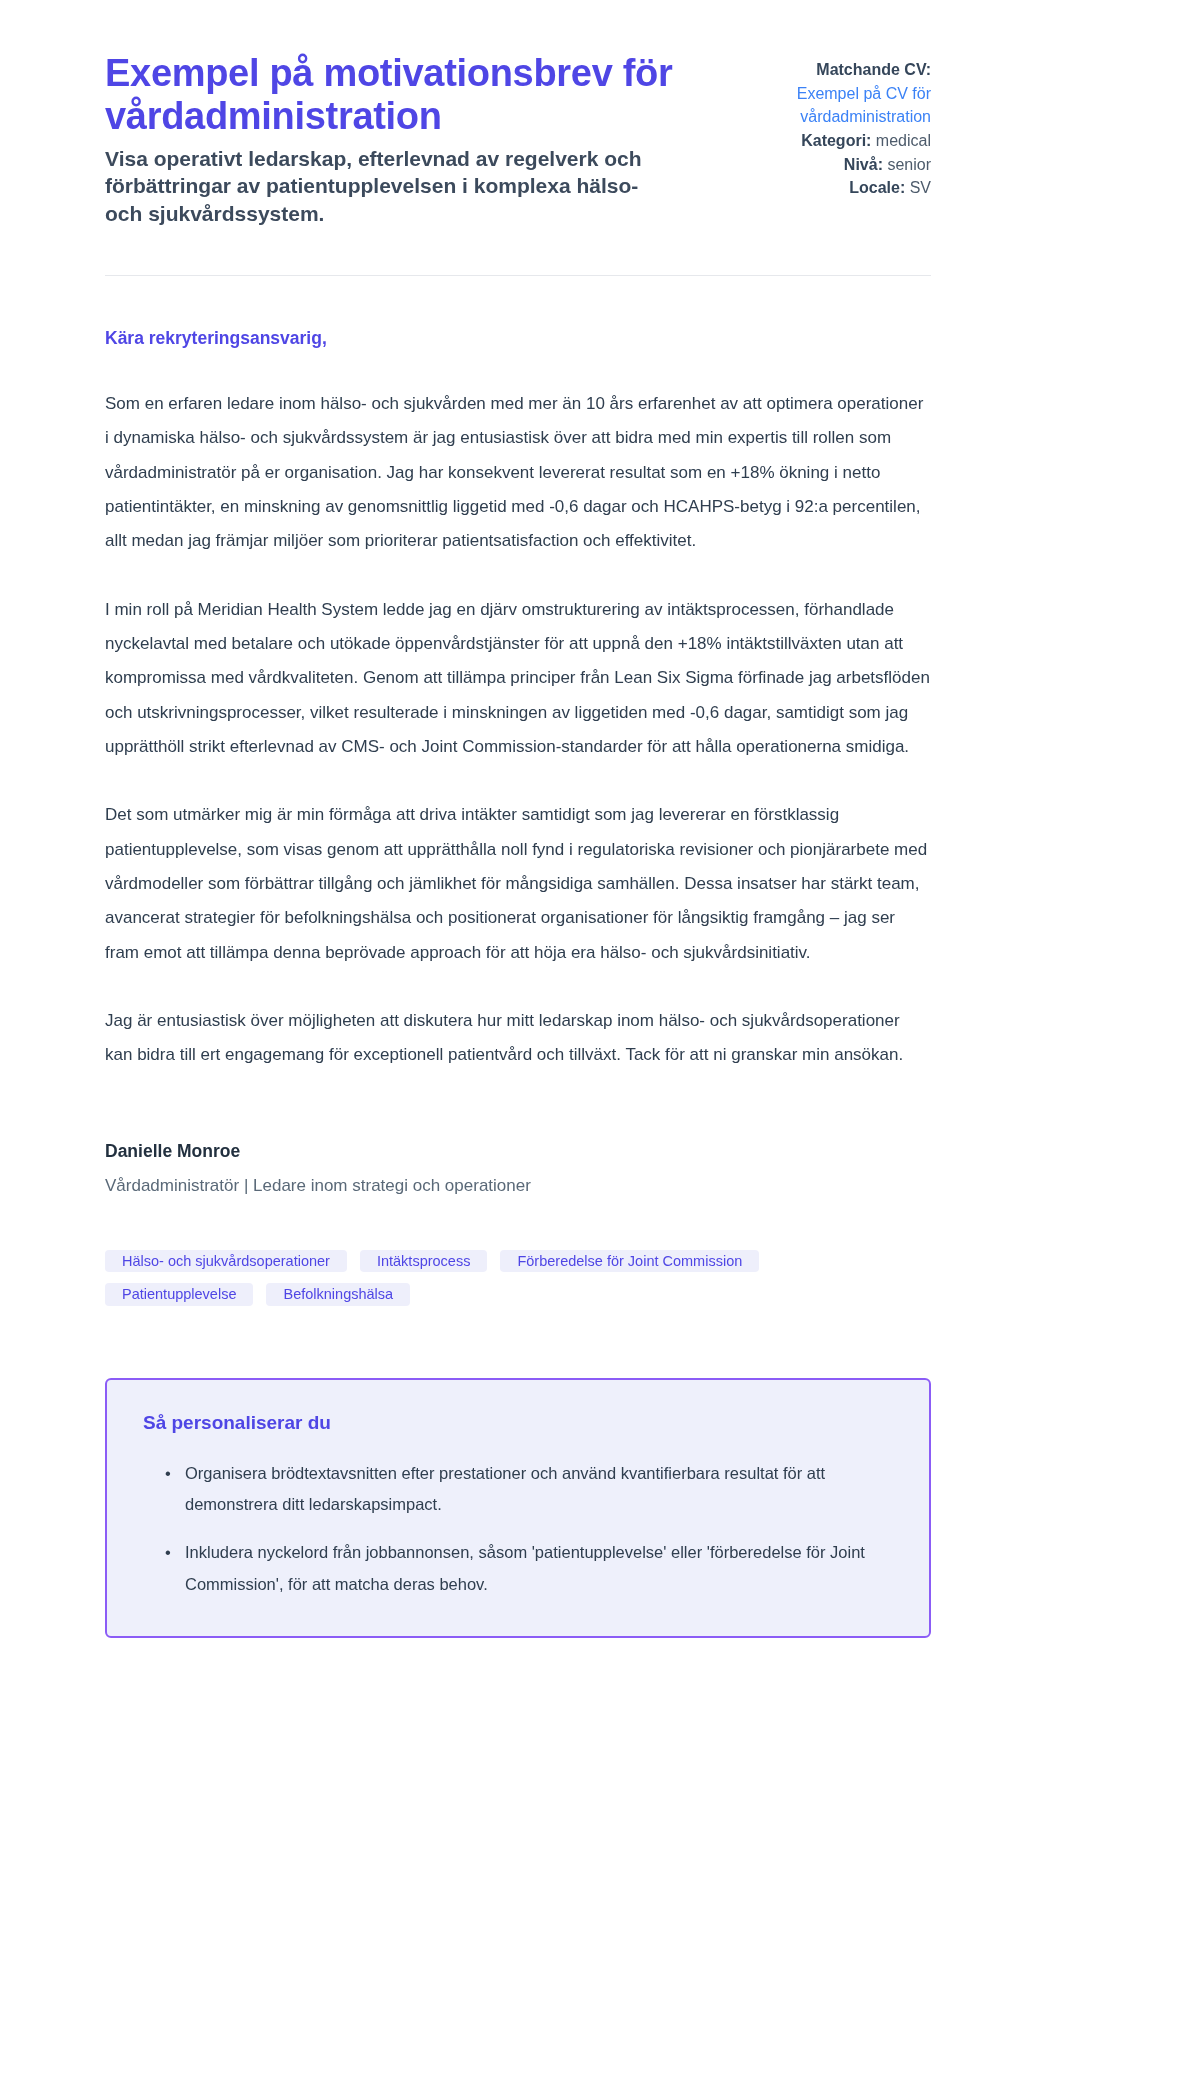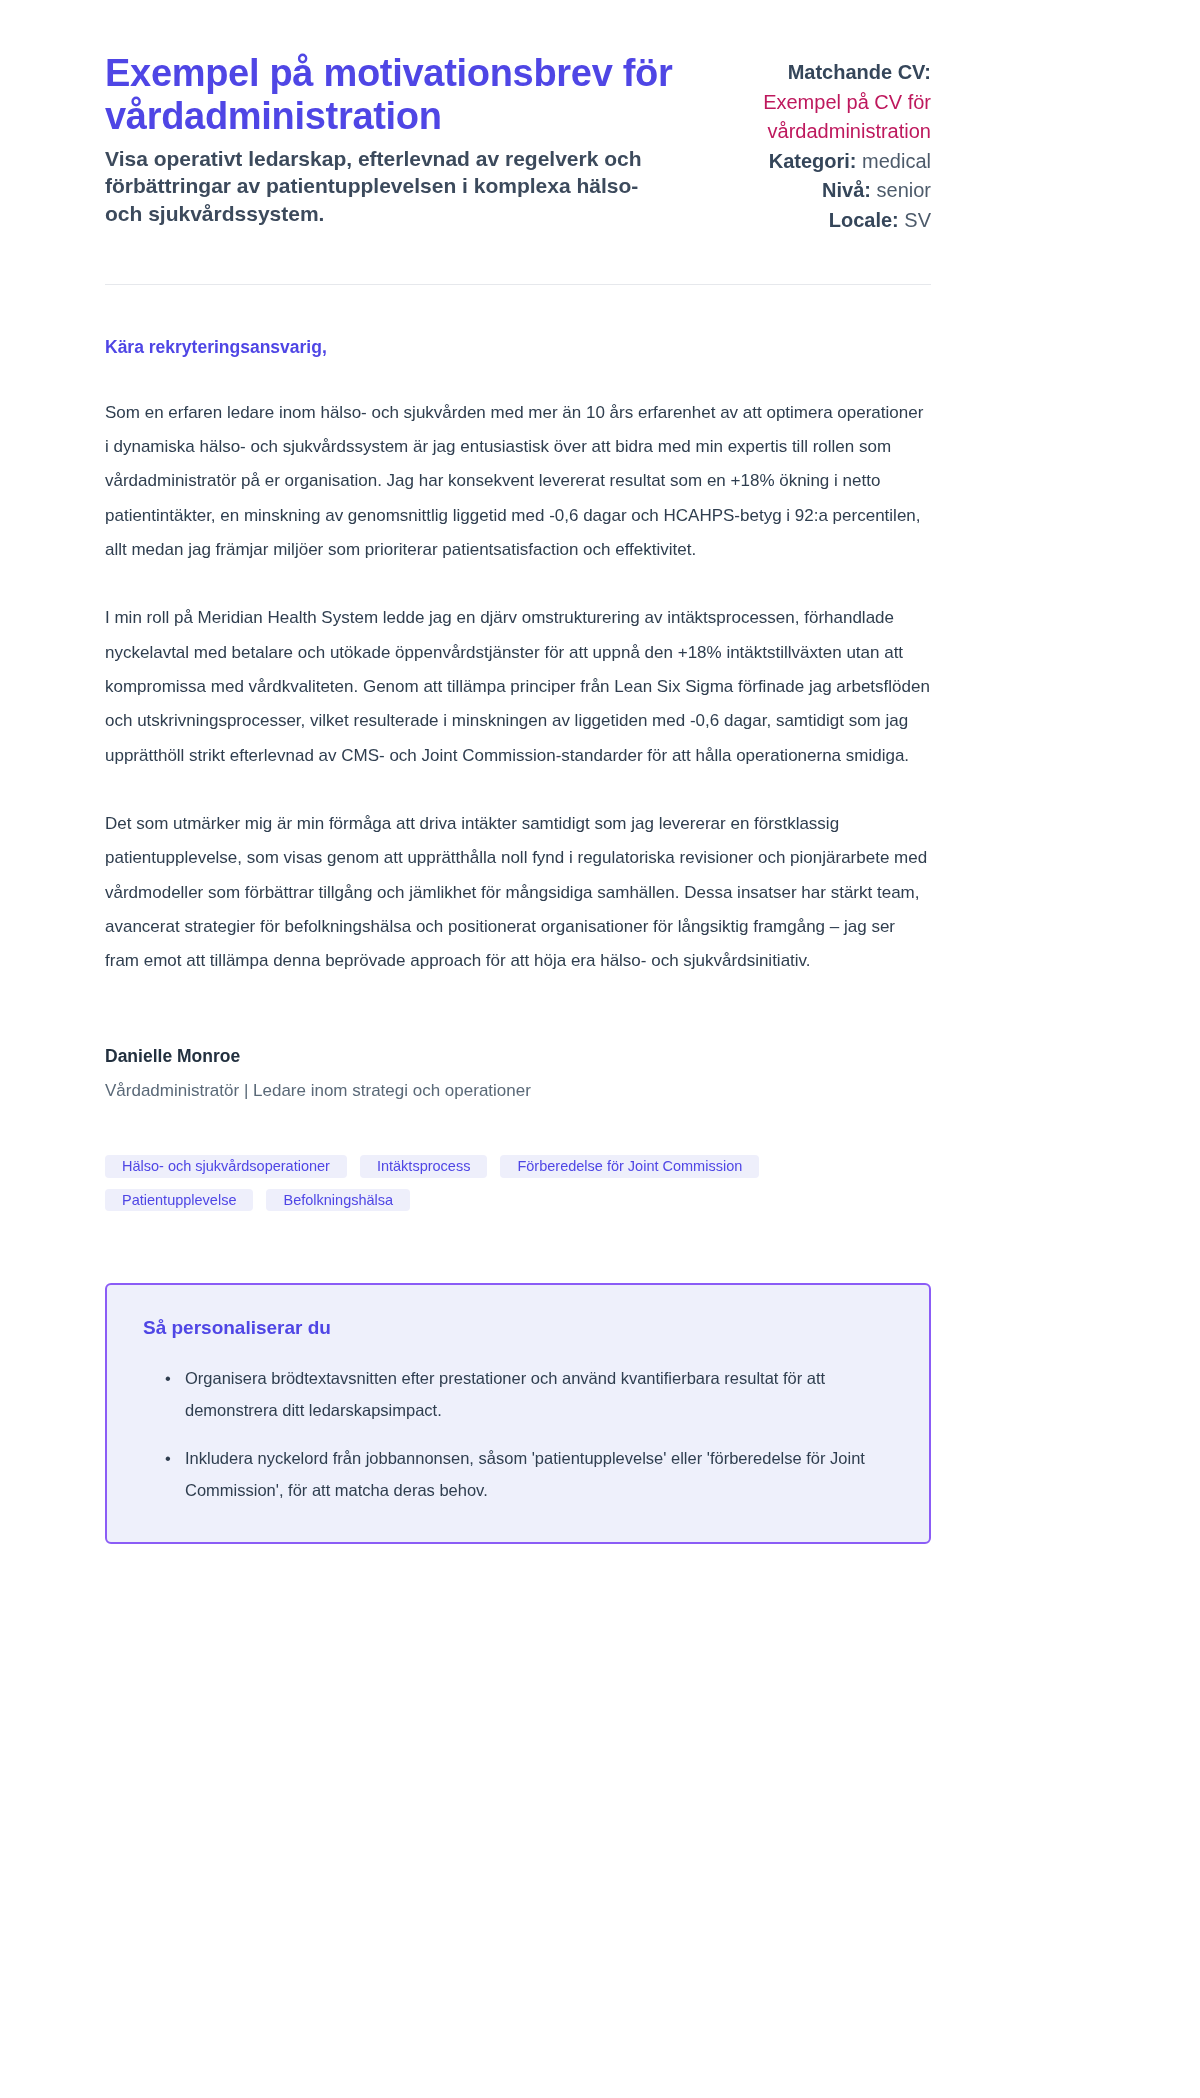--- a/index.html
+++ b/index.html
@@ -46,32 +46,32 @@
     line-height: 1.30;
     font-weight: 700;
     color: #3c4a5c;
     max-width: 625px;
   }
 
   .meta {
     flex: 0 0 auto;
     width: 210px;
     text-align: right;
-    font-size: 20px;
+    font-size: 16px;
     line-height: 1.48;
     color: #4d5b6b;
     padding-top: 6px;
   }
   .meta-row { display: block; }
   .meta-label {
     font-weight: 700;
     color: #35465a;
   }
   .meta-value { color: #4d5b6b; }
-  .meta-cv-title { display: block; color: #be185d; }
+  .meta-cv-title { display: block; color: #3b82f6; }
 
   .divider {
     height: 1px;
     background: #e6e8ec;
     margin: 48px 0 0 0;
     border: 0;
   }
 
   
   .letter { padding-top: 52px; }
@@ -194,20 +194,21 @@
     </div>
   </div>
 
   <hr class="divider">
 
   <div class="letter">
     <p class="salutation">Kära rekryteringsansvarig,</p>
     <p class="para">Som en erfaren ledare inom hälso- och sjukvården med mer än 10 års erfarenhet av att optimera operationer i dynamiska hälso- och sjukvårdssystem är jag entusiastisk över att bidra med min expertis till rollen som vårdadministratör på er organisation. Jag har konsekvent levererat resultat som en +18% ökning i netto patientintäkter, en minskning av genomsnittlig liggetid med -0,6 dagar och HCAHPS-betyg i 92:a percentilen, allt medan jag främjar miljöer som prioriterar patientsatisfaction och effektivitet.</p>
     <p class="para">I min roll på Meridian Health System ledde jag en djärv omstrukturering av intäktsprocessen, förhandlade nyckelavtal med betalare och utökade öppenvårdstjänster för att uppnå den +18% intäktstillväxten utan att kompromissa med vårdkvaliteten. Genom att tillämpa principer från Lean Six Sigma förfinade jag arbetsflöden och utskrivningsprocesser, vilket resulterade i minskningen av liggetiden med -0,6 dagar, samtidigt som jag upprätthöll strikt efterlevnad av CMS- och Joint Commission-standarder för att hålla operationerna smidiga.</p>
     <p class="para">Det som utmärker mig är min förmåga att driva intäkter samtidigt som jag levererar en förstklassig patientupplevelse, som visas genom att upprätthålla noll fynd i regulatoriska revisioner och pionjärarbete med vårdmodeller som förbättrar tillgång och jämlikhet för mångsidiga samhällen. Dessa insatser har stärkt team, avancerat strategier för befolkningshälsa och positionerat organisationer för långsiktig framgång – jag ser fram emot att tillämpa denna beprövade approach för att höja era hälso- och sjukvårdsinitiativ.</p>
+    <p class="para">Jag är entusiastisk över möjligheten att diskutera hur mitt ledarskap inom hälso- och sjukvårdsoperationer kan bidra till ert engagemang för exceptionell patientvård och tillväxt. Tack för att ni granskar min ansökan.</p>
   </div>
 
   <div class="signature">
     <p class="sig-name">Danielle Monroe</p>
     <p class="sig-role">Vårdadministratör | Ledare inom strategi och operationer</p>
   </div>
 
   <div class="tags">
     <span class="tag">Hälso- och sjukvårdsoperationer</span>
     <span class="tag">Intäktsprocess</span>

